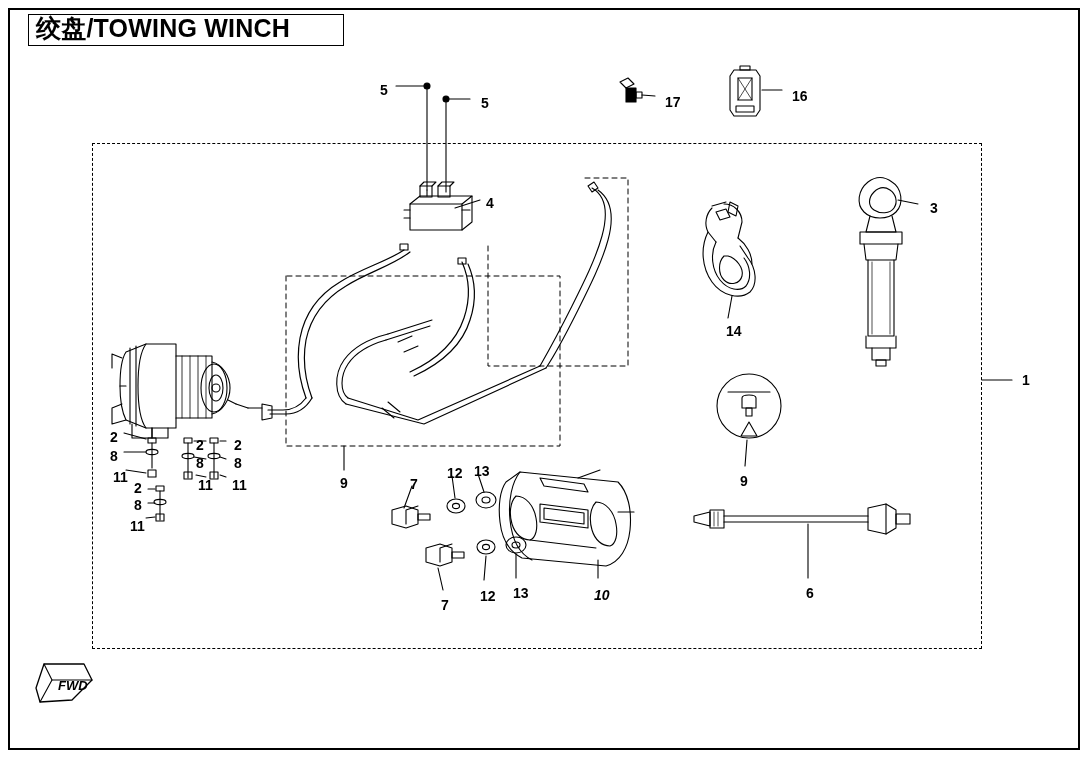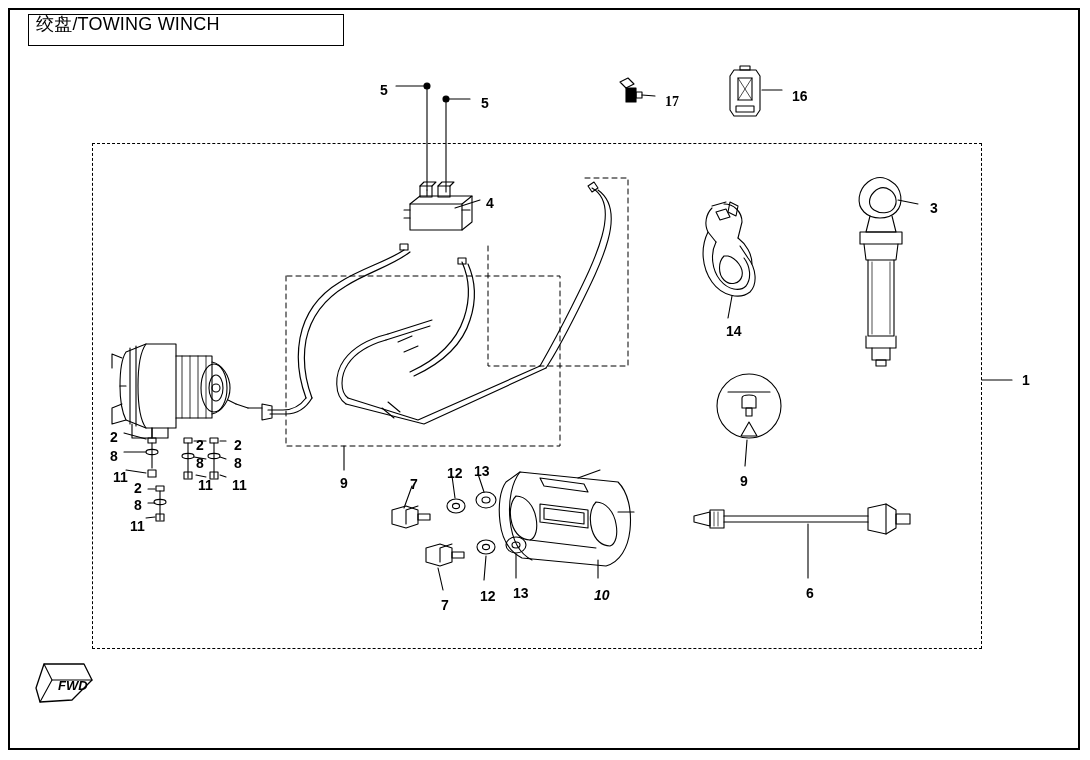--- a/index.html
+++ b/index.html
@@ -16,21 +16,21 @@
     position:absolute;left:8px;top:8px;width:1072px;height:742px;
     border:2px solid #000;box-sizing:border-box;
   }
 
   .title-box{
     position:absolute;left:28px;top:14px;width:316px;height:32px;
     border:1.5px solid #000;box-sizing:border-box;background:#fff;
   }
   .title-text{
     position:absolute;left:36px;top:12px;
-    font-size:18px;font-weight:normal;letter-spacing:0.2px;
+    font-size:25px;font-weight:bold;letter-spacing:0.2px;
     white-space:nowrap;
   }
 
   .dashbox{
     position:absolute;left:92px;top:143px;width:890px;height:506px;
     border:1.4px dashed #000;box-sizing:border-box;
   }
 
   .callout{
     position:absolute;font-size:14px;font-weight:bold;line-height:1;
@@ -277,15 +277,15 @@
   <div class="callout" style="left:198px;top:478px;">11</div>
   <div class="callout" style="left:232px;top:478px;">11</div>
   <div class="callout" style="left:130px;top:519px;">11</div>
   <div class="callout" style="left:447px;top:466px;">12</div>
   <div class="callout" style="left:480px;top:589px;">12</div>
   <div class="callout" style="left:474px;top:464px;">13</div>
   <div class="callout" style="left:513px;top:586px;">13</div>
   <div class="callout" style="left:726px;top:324px;">14</div>
   <div class="callout" style="left:740px;top:474px;">9</div>
   <div class="callout" style="left:792px;top:89px;">16</div>
-  <div class="callout" style="left:665px;top:95px;font-family:Liberation Serif, serif;">17</div>
+  <div class="callout" style="left:665px;top:95px;">17</div>
 
 </div>
 
 </body></html>

